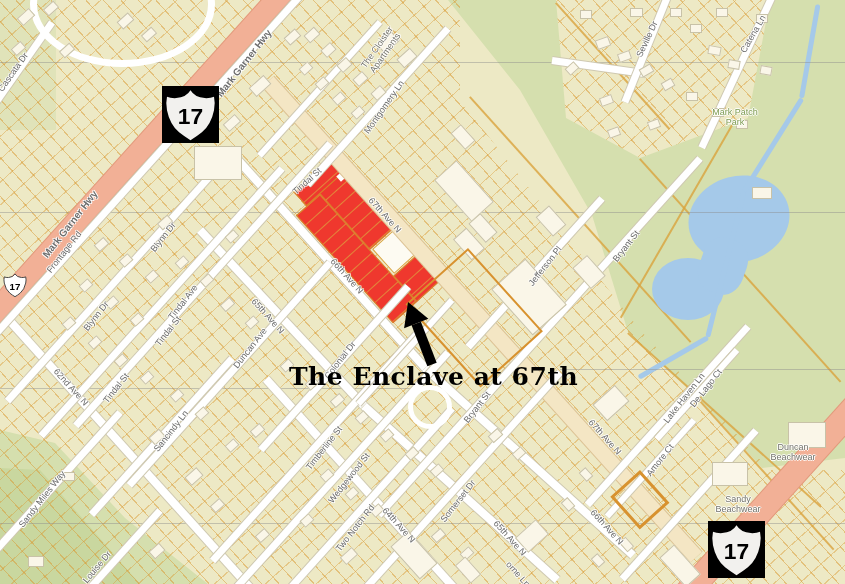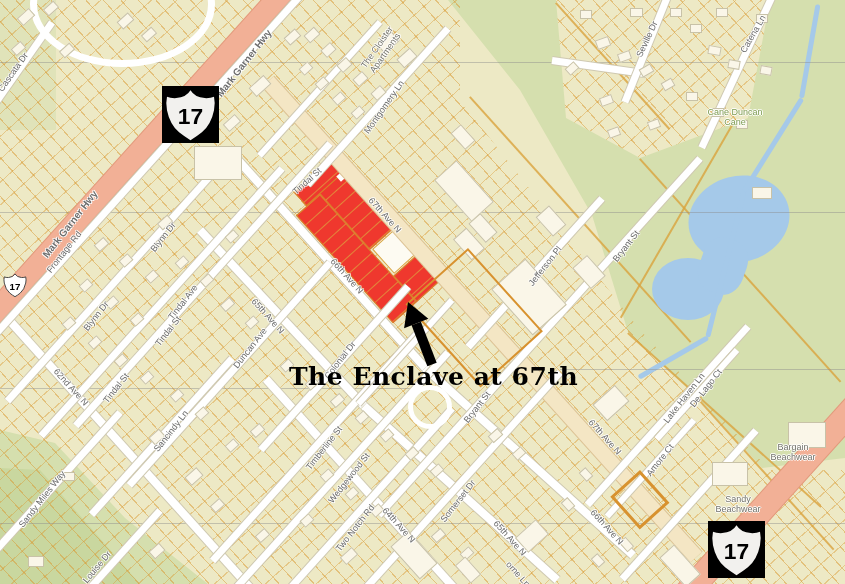--- a/index.html
+++ b/index.html
@@ -270,25 +270,25 @@
       <span class="sl" style="left: 753px; top: 34px; transform: translate(-50%, -50%) rotate(-60deg);">Catena Ln</span>
       <span class="sl" style="left: 684px; top: 398px; transform: translate(-50%, -50%) rotate(-52deg);">Lake Haven Ln</span>
       <span class="sl" style="left: 706px; top: 388px; transform: translate(-50%, -50%) rotate(-52deg);">De Lago Ct</span>
       <span class="sl" style="left: 660px; top: 460px; transform: translate(-50%, -50%) rotate(-52deg);">Amore Ct</span>
       <span class="sl" style="left: 518px; top: 574px; transform: translate(-50%, -50%) rotate(48deg);">orne Ln</span>
       <div class="pl" style="left: 381px; top: 50px; transform: translate(-50%, -50%) rotate(-55deg);">
         <div style="position: static;">The Cloister</div>
         <div style="position: static;">Apartments</div>
       </div>
       <div class="pl grn" style="left: 735px; top: 117px; transform: translate(-50%, -50%) rotate(0deg);">
-        <div style="position: static;">Cane Duncan</div>
-        <div style="position: static;">Cane</div>
+        <div style="position: static;">Mark Patch</div>
+        <div style="position: static;">Park</div>
       </div>
       <div class="pl" style="left: 793px; top: 452px; transform: translate(-50%, -50%) rotate(0deg);">
-        <div style="position: static;">Bargain</div>
+        <div style="position: static;">Duncan</div>
         <div style="position: static;">Beachwear</div>
       </div>
       <div class="pl" style="left: 738px; top: 504px; transform: translate(-50%, -50%) rotate(0deg);">
         <div style="position: static;">Sandy</div>
         <div style="position: static;">Beachwear</div>
       </div>
     </div>
 
   <svg class="shield-box" style="left:162px;top:86px;" viewBox="0 0 40 40">
     <rect width="40" height="40" fill="#000"></rect>

